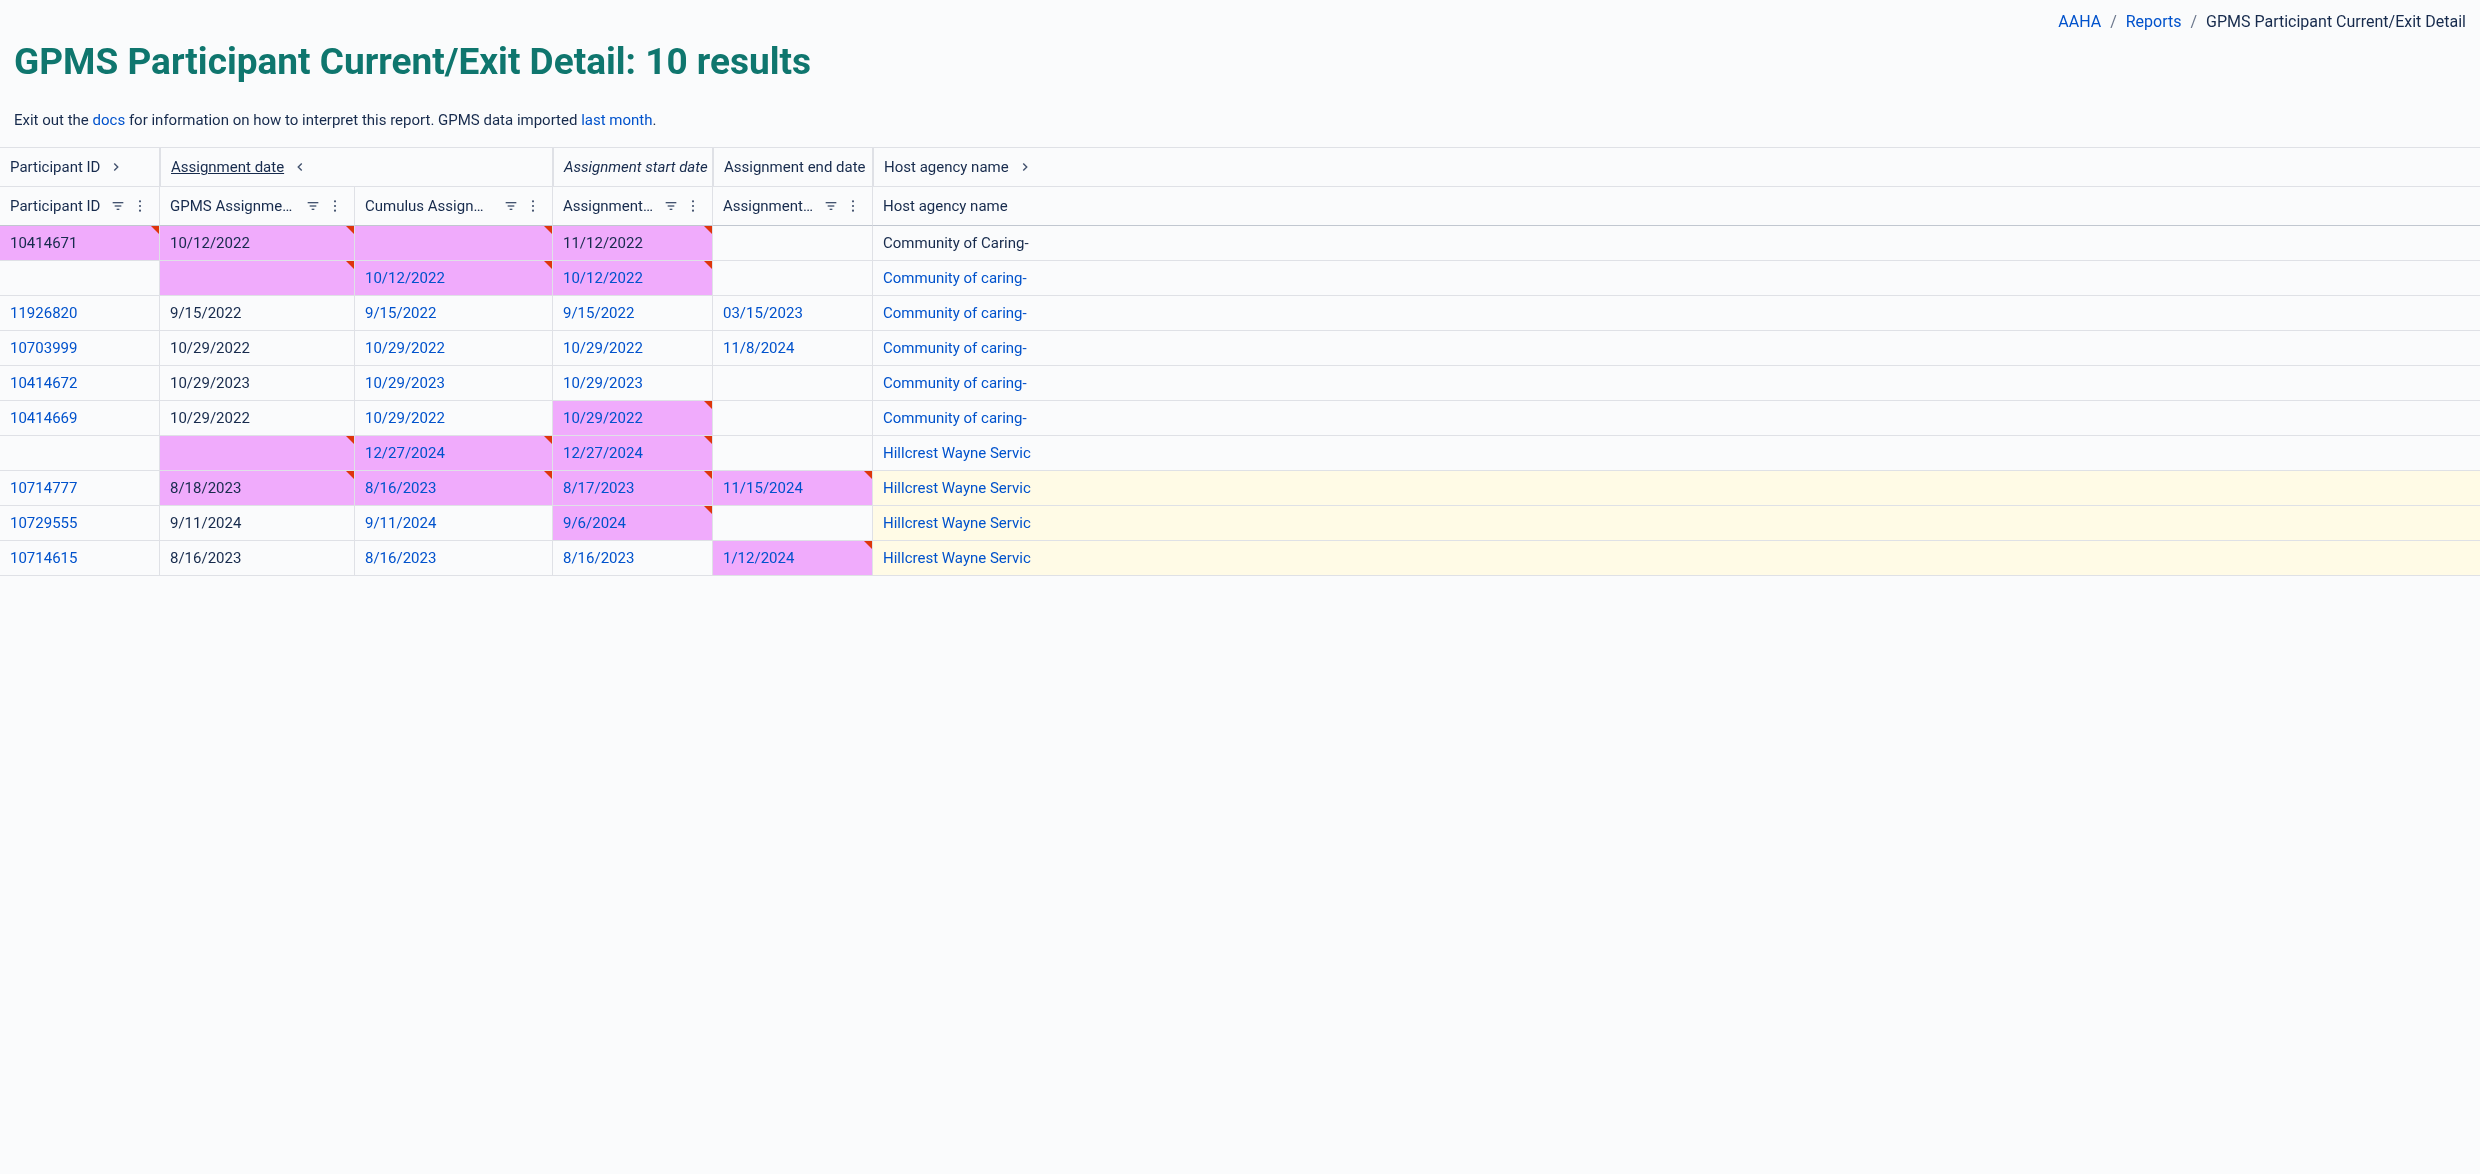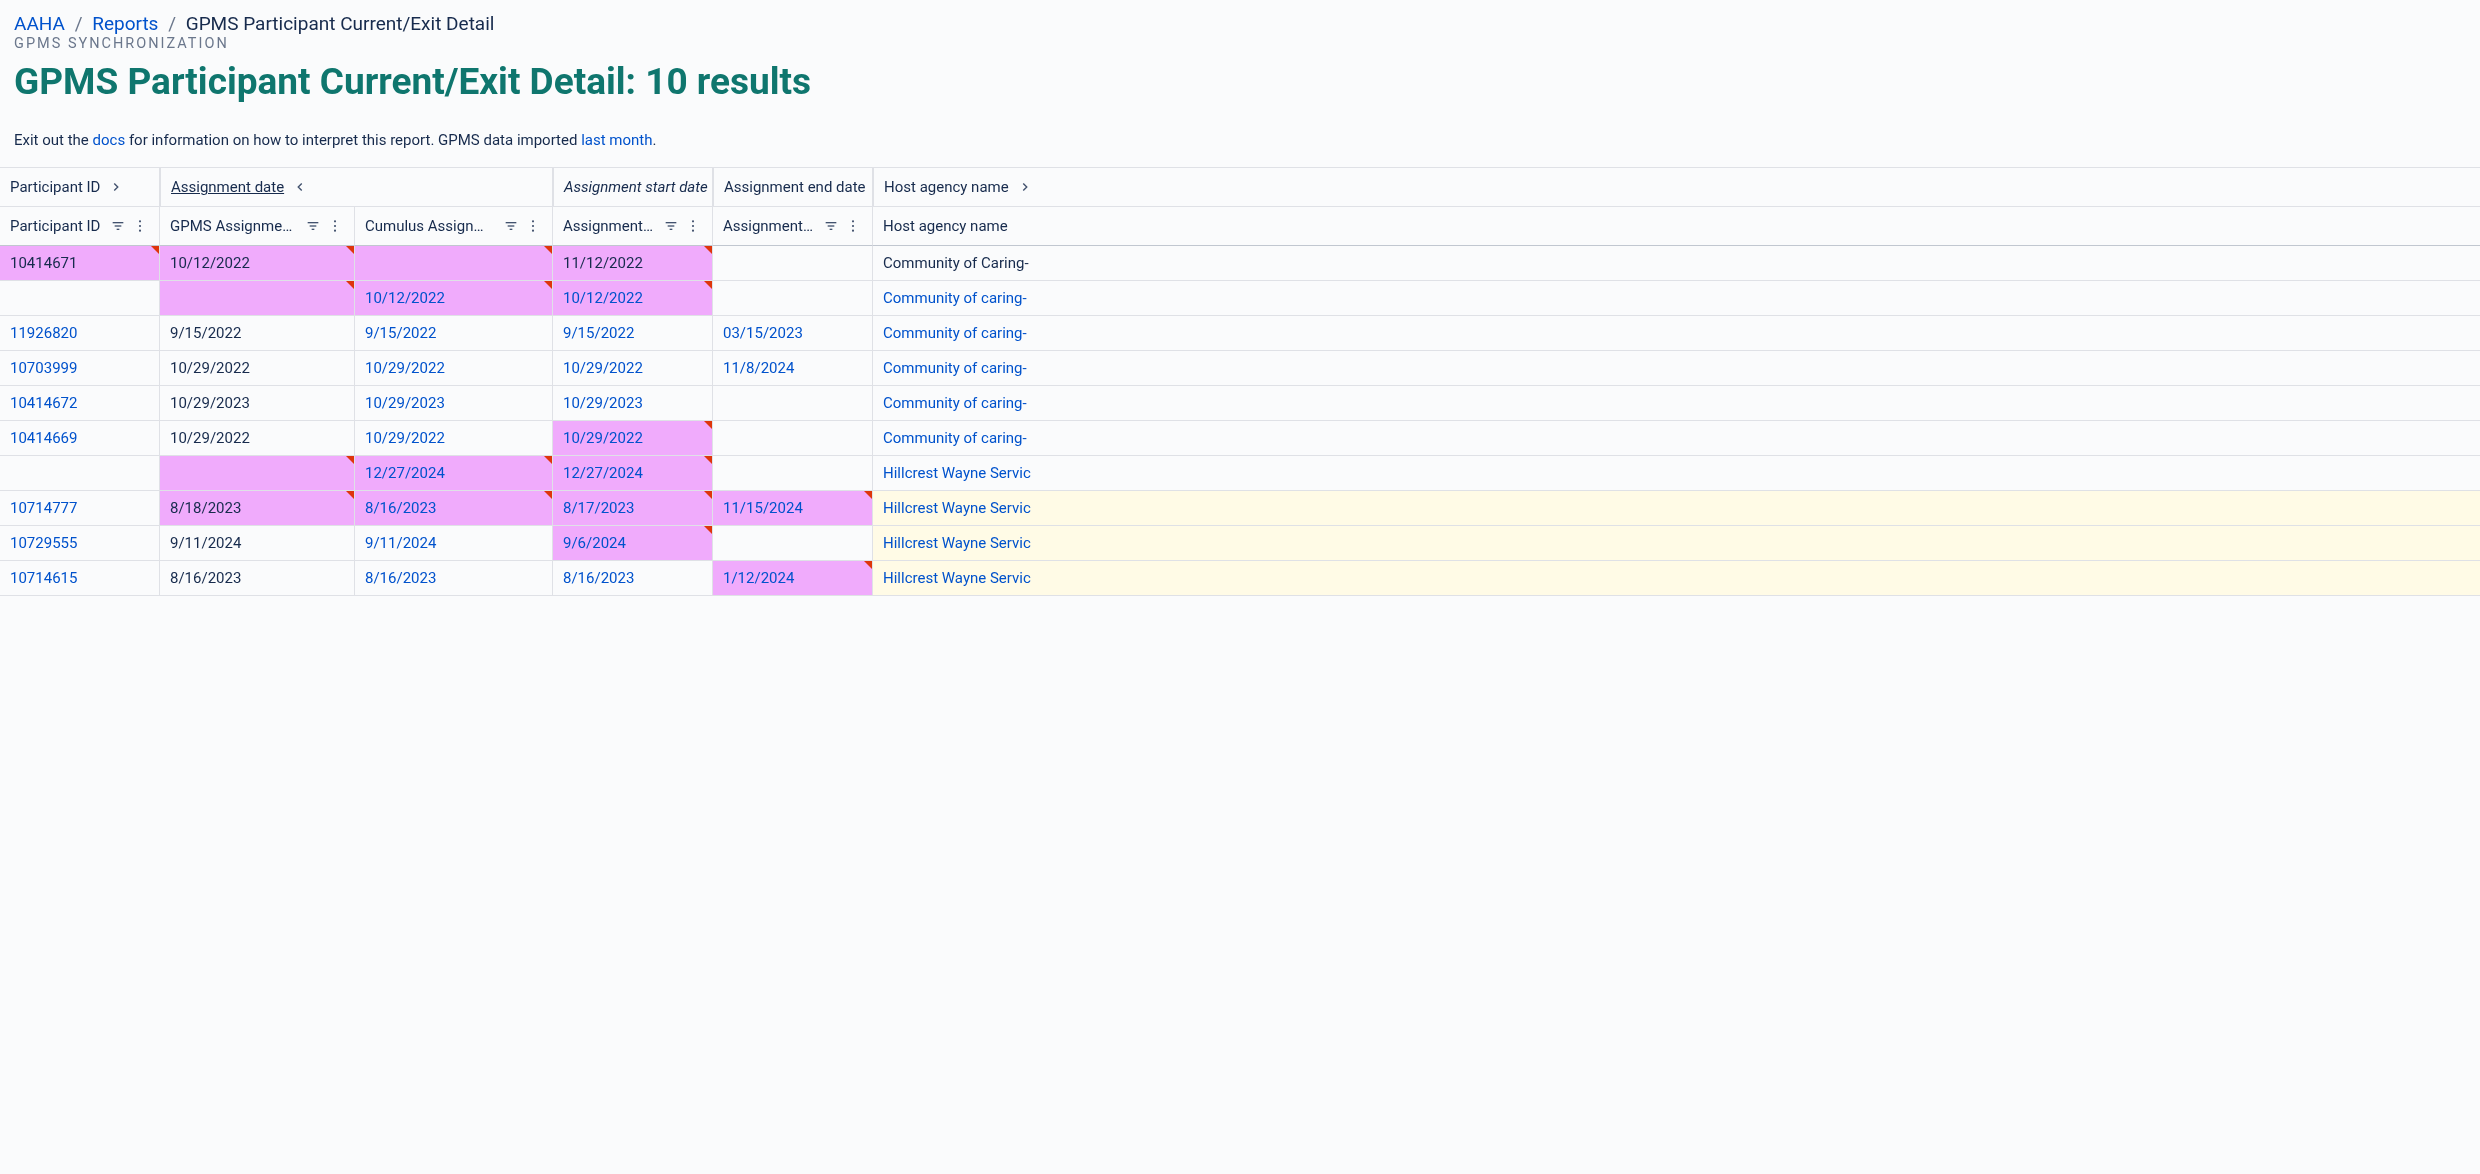--- a/index.html
+++ b/index.html
@@ -10,22 +10,23 @@
     font-size: 14px;
   }
   .page {
     width: 100%;
     min-width: 1560px;
   }
   .header-area {
     padding: 12px 14px 18px 14px;
   }
   .breadcrumb {
-    font-size: 19px;
-    margin-bottom: 0;
+    font-size: 16px;
+    margin-bottom: 9px;
+    text-align: right;
   }
   .breadcrumb a { color: #0052cc; text-decoration: none; cursor: pointer; }
   .breadcrumb .sep { color: #6b778c; margin: 0 5px; }
   .breadcrumb .current { color: #172b4d; }
   .eyebrow {
     letter-spacing: 2px;
     color: #6b778c;
     font-size: 14.5px;
     margin-bottom: 8px;
   }
@@ -135,21 +136,20 @@
 <div class="page">
 
   <div class="header-area">
     <div class="breadcrumb">
       <a>AAHA</a>
       <span class="sep">/</span>
       <a>Reports</a>
       <span class="sep">/</span>
       <span class="current">GPMS Participant Current/Exit Detail</span>
     </div>
-    <div class="eyebrow">GPMS SYNCHRONIZATION</div>
     <h1>GPMS Participant Current/Exit Detail: 10 results</h1>
     <div class="subtitle">
       <span>Exit out the </span><a>docs</a><span> for information on how to interpret this report. GPMS data imported </span><a>last month</a><span>.</span>
     </div>
   </div>
 
   <div class="grid">
 
     <div class="row group-row">
       <div class="cell g-pid first-col clickable">

